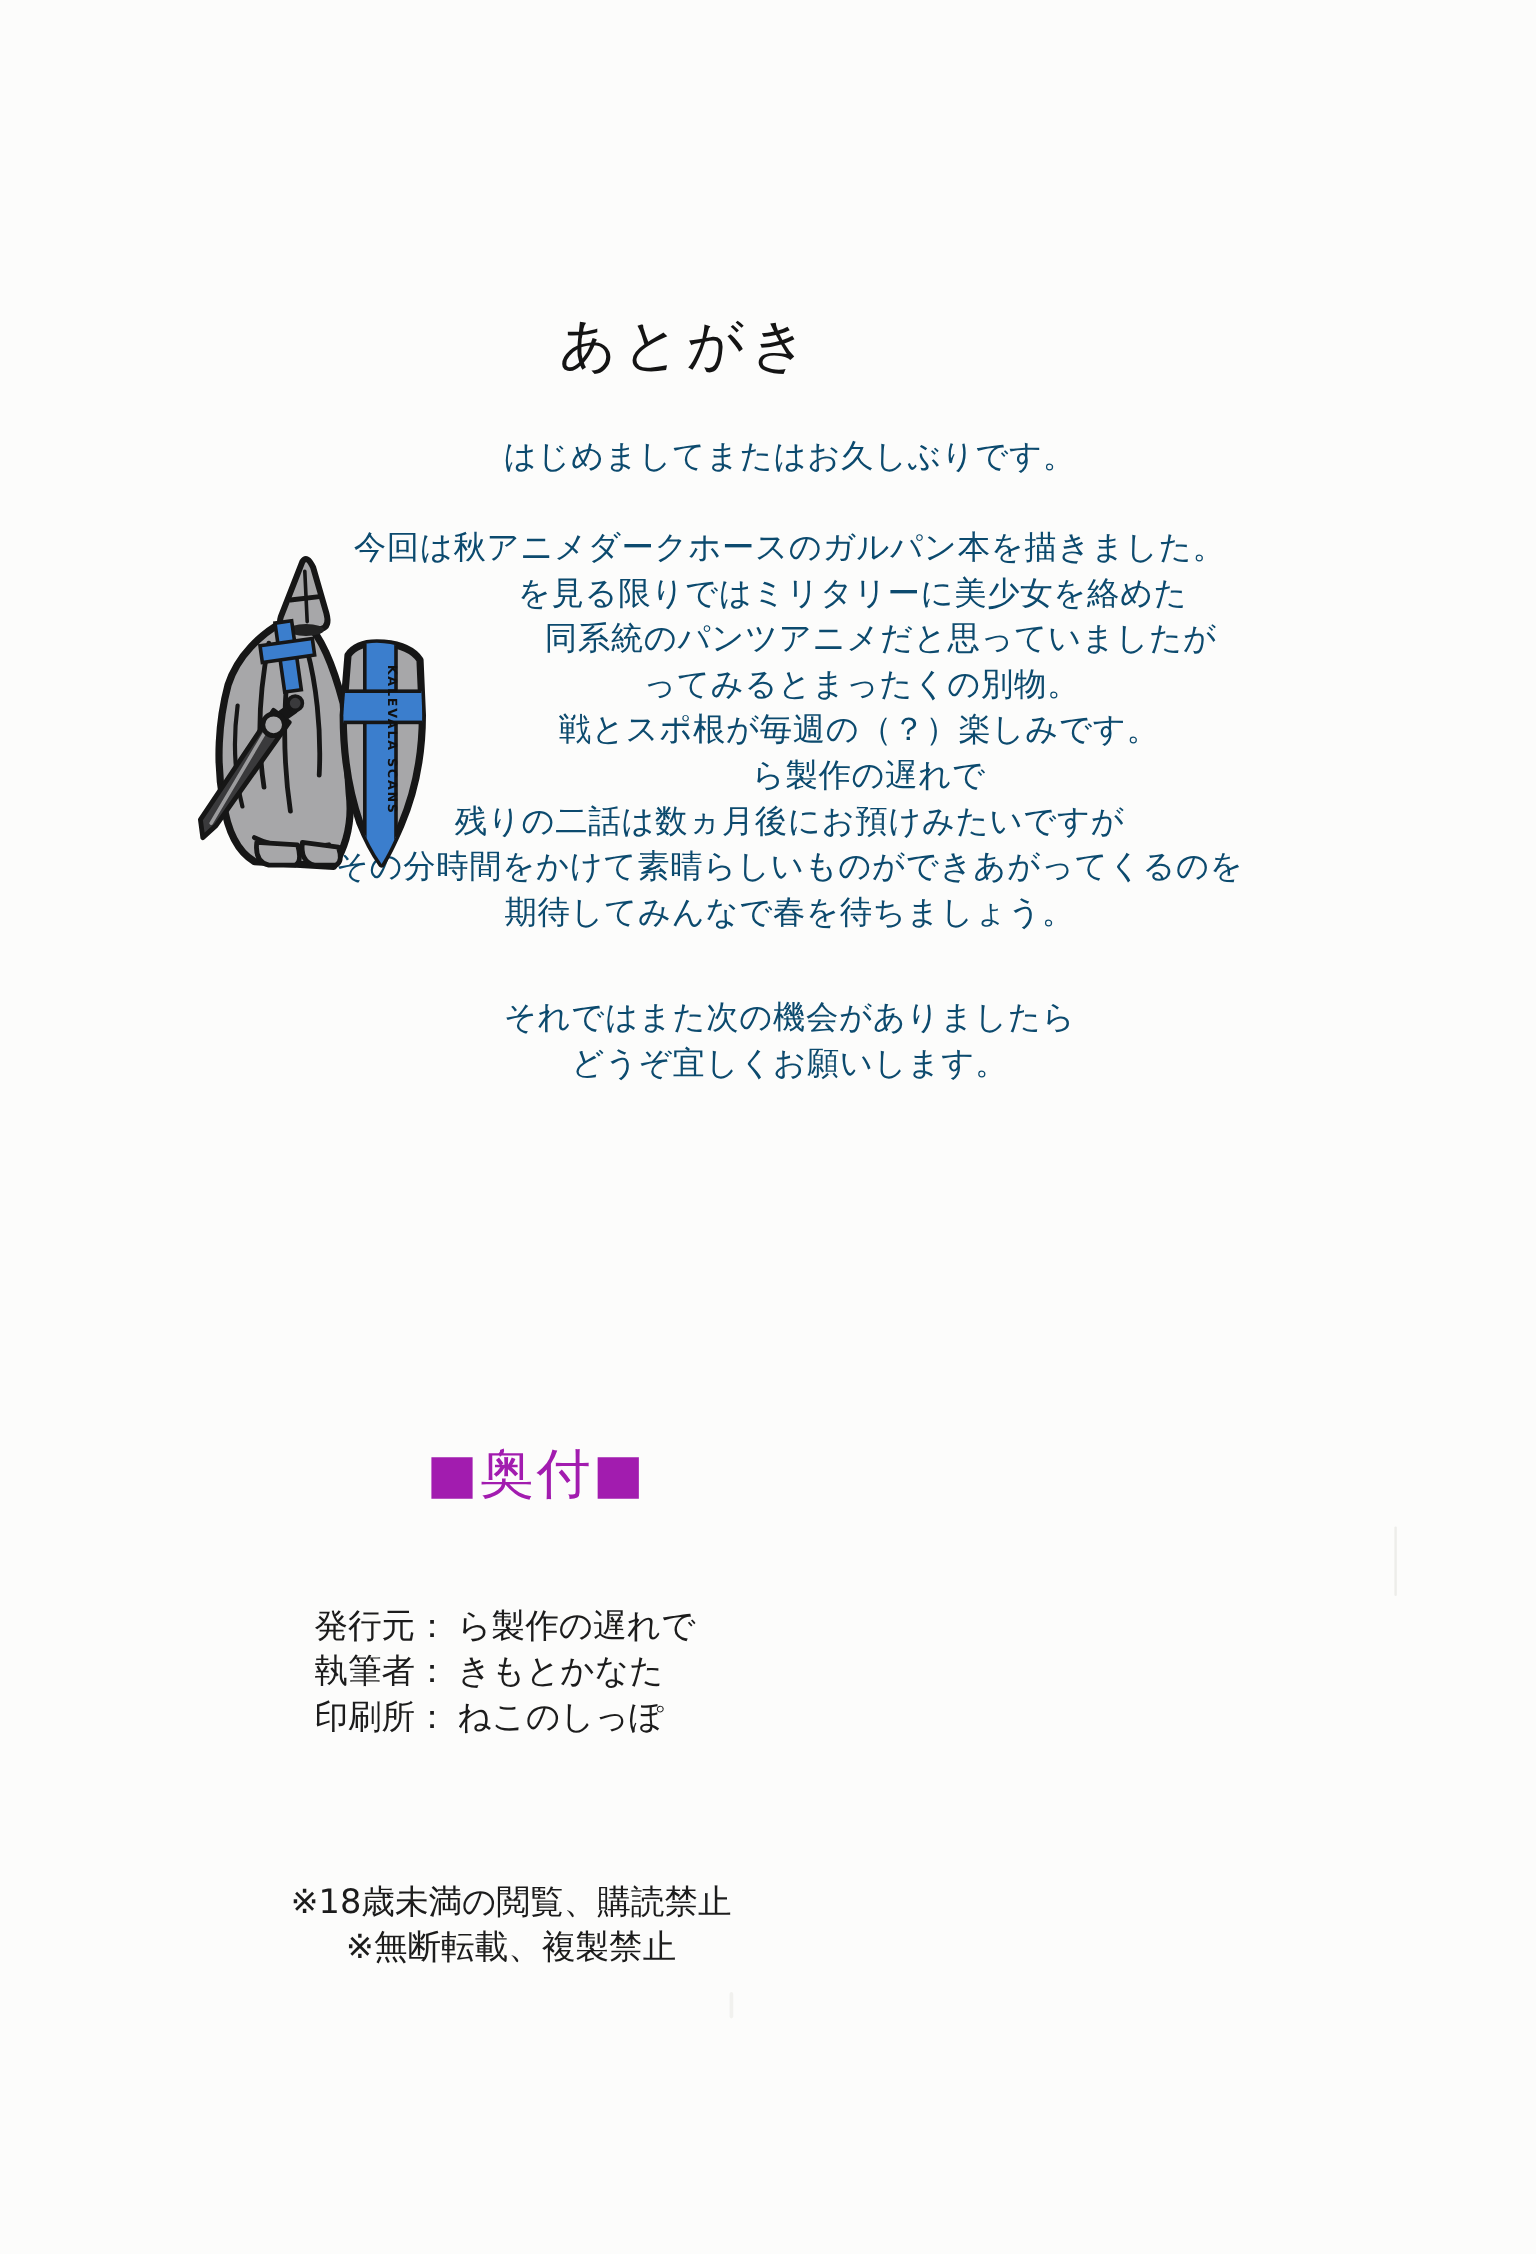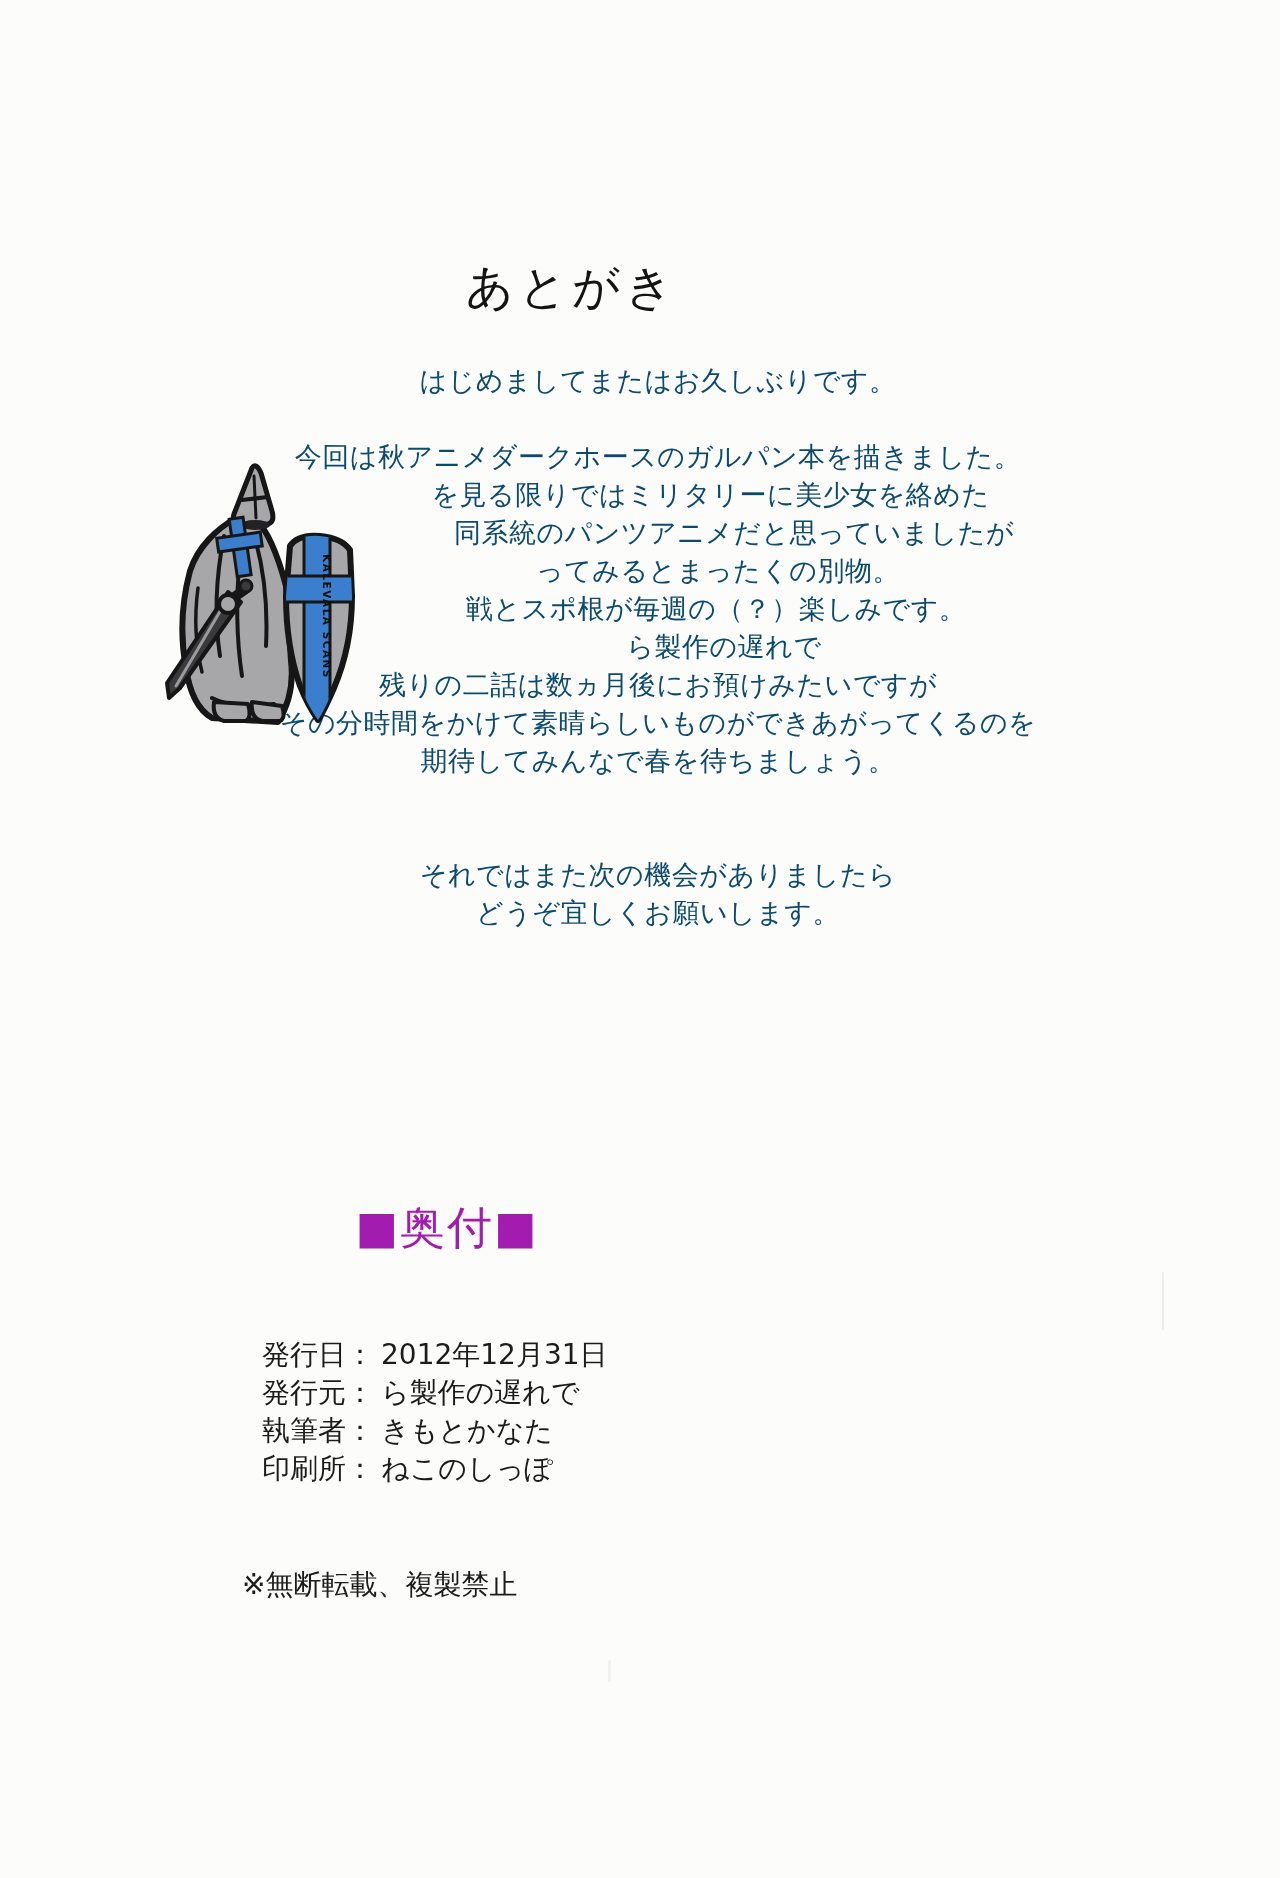--- a/index.html
+++ b/index.html
@@ -20,21 +20,21 @@
     font-size:47px;letter-spacing:5px;white-space:nowrap;
     color:#141414;
   }
   .aw-body{
     position:absolute;left:188px;top:362px;width:940px;
     font-size:27px;line-height:38px;letter-spacing:0.5px;
     color:#0c4a6e;
   }
   .bl{height:38px;white-space:nowrap;}
   .gap1{margin-top:38px;}
-  .gap2{margin-top:76px;}
+  .gap2{margin-top:50px;}
   .ind105{padding-left:105px;}
   .ind152{padding-left:152px;}
   .ind120{padding-left:120px;}
   .ind116{padding-left:116px;}
   .ind132{padding-left:132px;}
   
   .knight{
     position:absolute;left:128px;top:406px;width:262px;height:322px;
     z-index:5;
   }
@@ -133,37 +133,34 @@
         <rect x="152" y="170" width="76" height="26" fill="#3b7ecd" stroke="#161616" stroke-width="3"></rect>
       </g>
       <text transform="translate(195,148) rotate(90)" font-family="DejaVu Sans, Liberation Sans, sans-serif" font-size="10.5" font-weight="bold" letter-spacing="1.5" fill="#101010">KALEVALA SCANS</text>
     </g>
   </svg>
 
   <div class="cp-title">■奥付■</div>
 
   <div class="cp-rows">
     <div class="cp-row">
-      <span class="cp-label">発行日：</span>
-      <span class="cp-value">2012年12月31日</span>
-    </div>
-    <div class="cp-row">
       <span class="cp-label">発行元：</span>
       <span class="cp-value">ら製作の遅れで</span>
     </div>
     <div class="cp-row">
       <span class="cp-label">執筆者：</span>
       <span class="cp-value">きもとかなた</span>
     </div>
     <div class="cp-row">
       <span class="cp-label">印刷所：</span>
       <span class="cp-value">ねこのしっぽ</span>
     </div>
   </div>
 
   <div class="notices">
+    <div class="notice">※18歳未満の閲覧、購読禁止</div>
     <div class="notice">※無断転載、複製禁止</div>
   </div>
 
   <div class="art1"></div>
   <div class="art2"></div>
 
 </div>
 
 </body></html>

